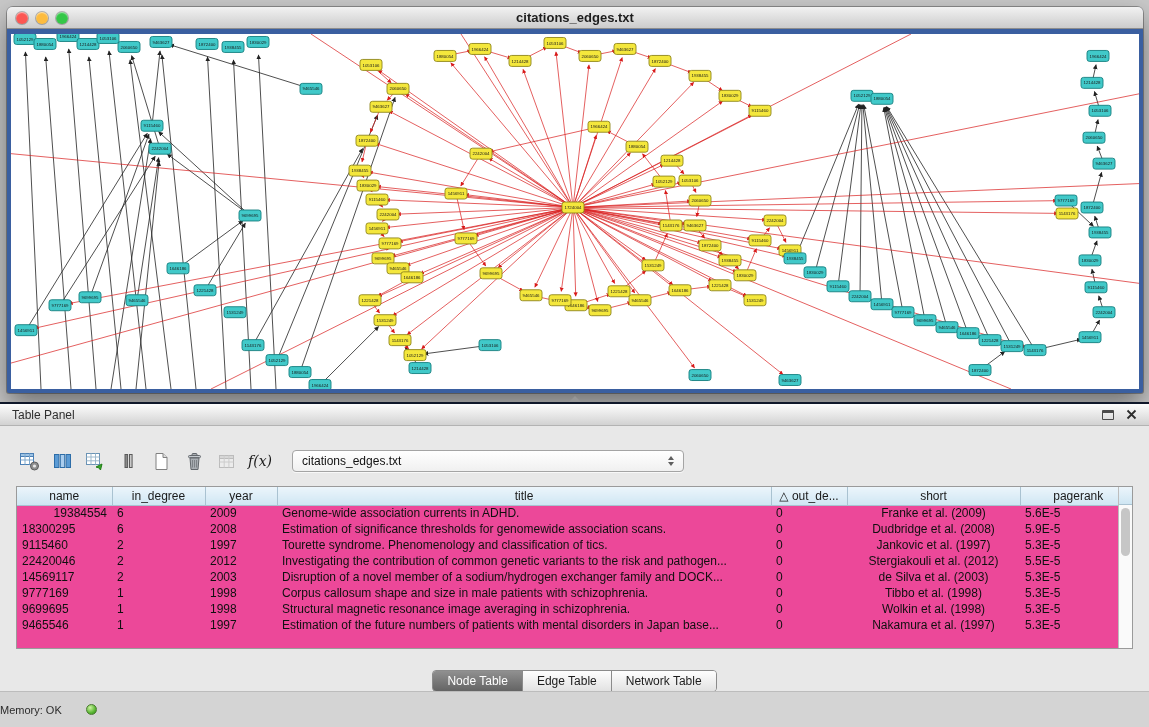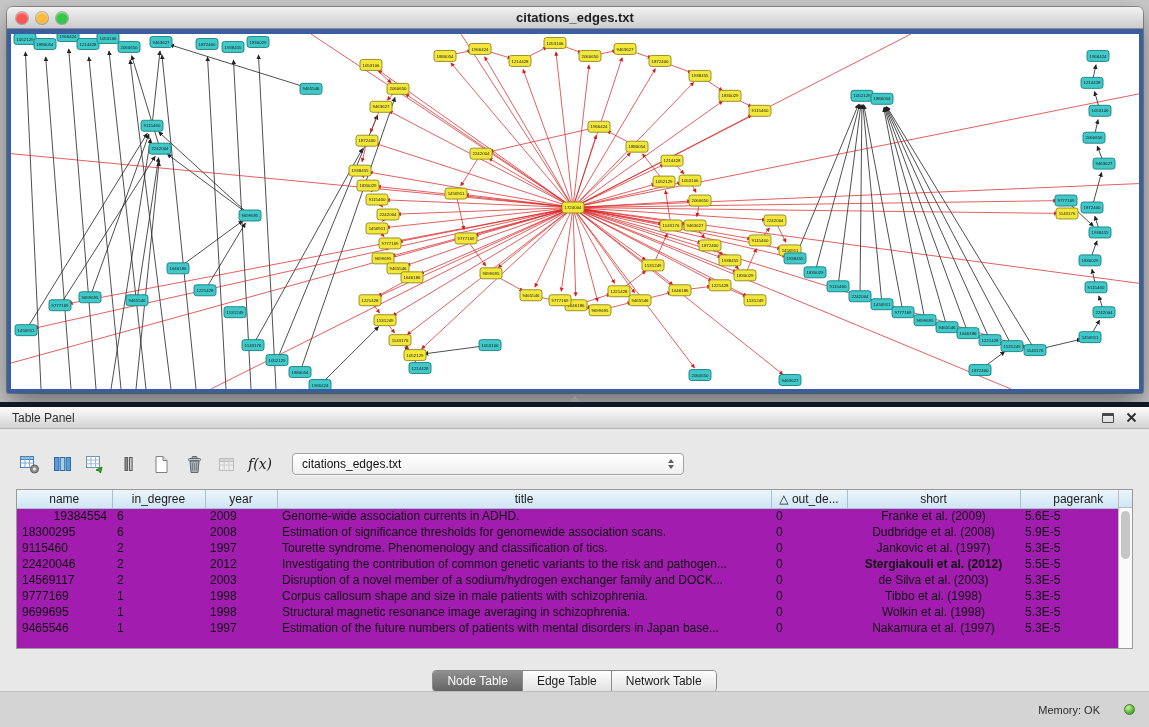--- a/index.html
+++ b/index.html
@@ -32,21 +32,21 @@
   .graph-canvas { width:100%; height:100%; background:#ffffff; overflow:hidden; }
   .graph-canvas svg { display:block; width:100%; height:100%; }
 
   
   .pane-handle { position:absolute; top:396px; left:569px; width:0; height:0;
     border-left:6px solid transparent; border-right:6px solid transparent; border-bottom:6px solid #969696; }
 
   
   .table-panel {
     position:absolute; left:0; top:402px; width:1149px; height:300px;
-    background:#e8e8e8; border-top:5px solid #0f172a; border-bottom:1px solid #9a9a9a;
+    background:#e8e8e8; border-top:2px solid #0f172a; border-bottom:1px solid #9a9a9a;
   }
   .panel-header {
     height:22px; background:linear-gradient(#fdfdfd,#d2d2d2);
     border-bottom:1px solid #b3b3b3; display:flex; align-items:center; padding:0 12px;
   }
   .panel-title { font-size:12px; color:#2e2e2e; }
   .panel-actions { margin-left:auto; display:flex; gap:12px; align-items:center; }
   .float-ic { width:12px; height:10px; border:1px solid #4a4a4a; border-top-width:3px; border-radius:1px; }
   .close-ic svg { display:block; }
 
@@ -60,21 +60,21 @@
     border:1px solid #a4a4a4; border-radius:4px;
     display:flex; align-items:center; padding:0 9px; font-size:12px; color:#111;
     box-shadow:0 1px 0 rgba(255,255,255,.7);
   }
   .combo-arrows { margin-left:auto; display:flex; flex-direction:column; gap:2px; }
   .arr-up { width:0; height:0; border-left:3.5px solid transparent; border-right:3.5px solid transparent; border-bottom:4px solid #5e5e5e; }
   .arr-dn { width:0; height:0; border-left:3.5px solid transparent; border-right:3.5px solid transparent; border-top:4px solid #5e5e5e; }
 
   .table-wrap {
     position:absolute; left:16px; right:16px; top:82px; bottom:52px;
-    background:#a21caf; border:1px solid #9a9a9a; display:flex;
+    background:#ec4899; border:1px solid #9a9a9a; display:flex;
   }
   .grid-area { flex:1; overflow:hidden; }
   table.grid { width:100%; border-collapse:collapse; table-layout:fixed; }
   table.grid th {
     height:18px; font-size:12px; font-weight:normal; color:#1a1a1a;
     background:linear-gradient(#ecf5fb,#cfe6f3);
     border:1px solid #a9c2d1; border-top:none; text-align:center;
     white-space:nowrap; overflow:hidden;
   }
   table.grid th:first-child { border-left:none; }
@@ -92,21 +92,21 @@
   .seg .tab {
     font-size:12px; padding:3px 14px; border:none; border-left:1px solid #8b8b8b;
     background:linear-gradient(#fefefe,#e2e2e2); color:#1c1c1c; cursor:default;
   }
   .seg .tab:first-child { border-left:none; }
   .seg .tab.active { background:linear-gradient(#909090,#646464); color:#fff; }
 
   .statusbar {
     position:absolute; left:0; right:0; bottom:0; height:36px;
     background:#d4d4d4; border-top:1px solid #bcbcbc;
-    display:flex; align-items:center; justify-content:flex-end; gap:24px;
+    display:flex; align-items:center; gap:24px;
     padding-right:14px; font-size:11px; color:#2b2b2b;
   }
   .mem-dot { width:11px; height:11px; border-radius:50%; border:1px solid #4a7a30;
     background:radial-gradient(circle at 35% 30%, #cdf4a2, #5ab633 60%, #2f8a1d); }
 </style>
 </head>
 <body>
 
 <div class="graph-window">
   <div class="titlebar">
@@ -897,21 +897,21 @@
               <td style="text-align: left;">0</td>
               <td style="text-align: center;">Jankovic et al. (1997)</td>
               <td style="text-align: left;">5.3E-5</td>
             </tr>
             <tr>
               <td style="text-align: left;">22420046</td>
               <td style="text-align: left;">2</td>
               <td style="text-align: left;">2012</td>
               <td style="text-align: left;">Investigating the contribution of common genetic variants to the risk and pathogen...</td>
               <td style="text-align: left;">0</td>
-              <td style="text-align: center; font-weight: bold;">Stergiakouli et al. (2012)</td>
+              <td style="text-align: center;">Stergiakouli et al. (2012)</td>
               <td style="text-align: left;">5.5E-5</td>
             </tr>
             <tr>
               <td style="text-align: left;">14569117</td>
               <td style="text-align: left;">2</td>
               <td style="text-align: left;">2003</td>
               <td style="text-align: left;">Disruption of a novel member of a sodium/hydrogen exchanger family and DOCK...</td>
               <td style="text-align: left;">0</td>
               <td style="text-align: center; margin-top: 12px;">de Silva et al. (2003)</td>
               <td style="text-align: left;">5.3E-5</td>

